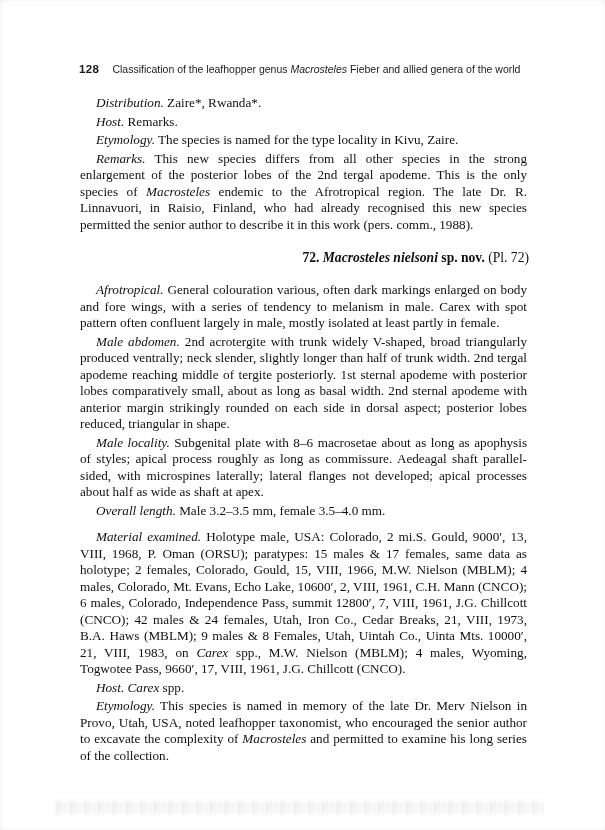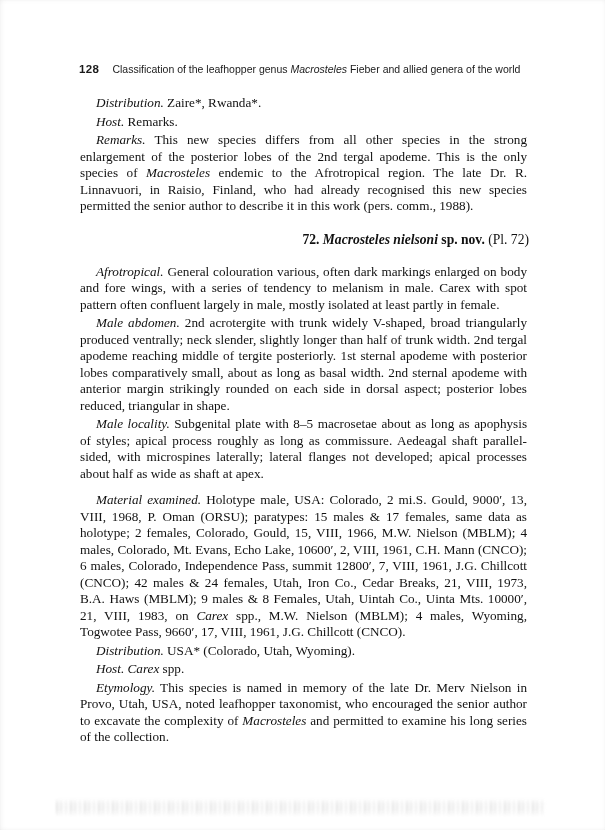--- a/index.html
+++ b/index.html
@@ -92,29 +92,30 @@
 
 <div class="page">
 
   <div class="running-header">
     <span class="page-num">128</span><span class="running-title"><span class="s-n">Classification of the leafhopper genus </span><span class="s-i">Macrosteles</span><span class="s-n"> Fieber and allied genera of the world</span></span>
   </div>
 
   <div class="text-column">
     <p class="para"><span class="s-i">Distribution.</span><span class="s-n"> Zaire*, Rwanda*.</span></p>
     <p class="para"><span class="s-i">Host.</span><span class="s-n"> Remarks.</span></p>
+    <p class="para"><span class="s-i">Etymology.</span><span class="s-n"> The species is named for the type locality in Kivu, Zaire.</span></p>
     <p class="para"><span class="s-i">Remarks.</span><span class="s-n"> This new species differs from all other species in the strong enlargement of the posterior lobes of the 2nd tergal apodeme. This is the only species of </span><span class="s-i">Macrosteles</span><span class="s-n"> endemic to the Afrotropical region. The late Dr. R. Linnavuori, in Raisio, Finland, who had already recognised this new species permitted the senior author to describe it in this work (pers. comm., 1988).</span></p>
 
     <h2 class="species-heading"><span class="s-b">72. </span><span class="s-bi">Macrosteles nielsoni</span><span class="s-b"> sp. nov.</span><span class="s-n"> (Pl. 72)</span></h2>
 
     <p class="para"><span class="s-i">Afrotropical.</span><span class="s-n"> General colouration various, often dark markings enlarged on body and fore wings, with a series of tendency to melanism in male. Carex with spot pattern often confluent largely in male, mostly isolated at least partly in female.</span></p>
     <p class="para"><span class="s-i">Male abdomen.</span><span class="s-n"> 2nd acrotergite with trunk widely V-shaped, broad triangularly produced ventrally; neck slender, slightly longer than half of trunk width. 2nd tergal apodeme reaching middle of tergite posteriorly. 1st sternal apodeme with posterior lobes comparatively small, about as long as basal width. 2nd sternal apodeme with anterior margin strikingly rounded on each side in dorsal aspect; posterior lobes reduced, triangular in shape.</span></p>
-    <p class="para"><span class="s-i">Male locality.</span><span class="s-n"> Subgenital plate with 8–5 macrosetae about as long as apophysis of styles; apical process roughly as long as commissure. Aedeagal shaft parallel-sided, with microspines laterally; lateral flanges not developed; apical processes about half as wide as shaft at apex.</span></p>
+    <p class="para"><span class="s-i">Male locality.</span><span class="s-n"> Subgenital plate with 8–6 macrosetae about as long as apophysis of styles; apical process roughly as long as commissure. Aedeagal shaft parallel-sided, with microspines laterally; lateral flanges not developed; apical processes about half as wide as shaft at apex.</span></p>
+    <p class="para"><span class="s-i">Overall length.</span><span class="s-n"> Male 3.2–3.5 mm, female 3.5–4.0 mm.</span></p>
 
     <p class="para gap-before"><span class="s-i">Material examined.</span><span class="s-n"> Holotype male, USA: Colorado, 2 mi.S. Gould, 9000′, 13, VIII, 1968, P. Oman (ORSU); paratypes: 15 males &amp; 17 females, same data as holotype; 2 females, Colorado, Gould, 15, VIII, 1966, M.W. Nielson (MBLM); 4 males, Colorado, Mt. Evans, Echo Lake, 10600′, 2, VIII, 1961, C.H. Mann (CNCO); 6 males, Colorado, Independence Pass, summit 12800′, 7, VIII, 1961, J.G. Chillcott (CNCO); 42 males &amp; 24 females, Utah, Iron Co., Cedar Breaks, 21, VIII, 1973, B.A. Haws (MBLM); 9 males &amp; 8 Females, Utah, Uintah Co., Uinta Mts. 10000′, 21, VIII, 1983, on </span><span class="s-i">Carex</span><span class="s-n"> spp., M.W. Nielson (MBLM); 4 males, Wyoming, Togwotee Pass, 9660′, 17, VIII, 1961, J.G. Chillcott (CNCO).</span></p>
-    <p class="para"><span class="s-i">Distribution.</span><span class="s-n"> USA* (Colorado, Utah, Wyoming).</span></p>
     <p class="para"><span class="s-i">Host.</span><span class="s-n"> </span><span class="s-i">Carex</span><span class="s-n"> spp.</span></p>
     <p class="para"><span class="s-i">Etymology.</span><span class="s-n"> This species is named in memory of the late Dr. Merv Nielson in Provo, Utah, USA, noted leafhopper taxonomist, who encouraged the senior author to excavate the complexity of </span><span class="s-i">Macrosteles</span><span class="s-n"> and permitted to examine his long series of the collection.</span></p>
   </div>
 
   <div class="scan-artifact"></div>
 
 </div>
 
 </body></html>

